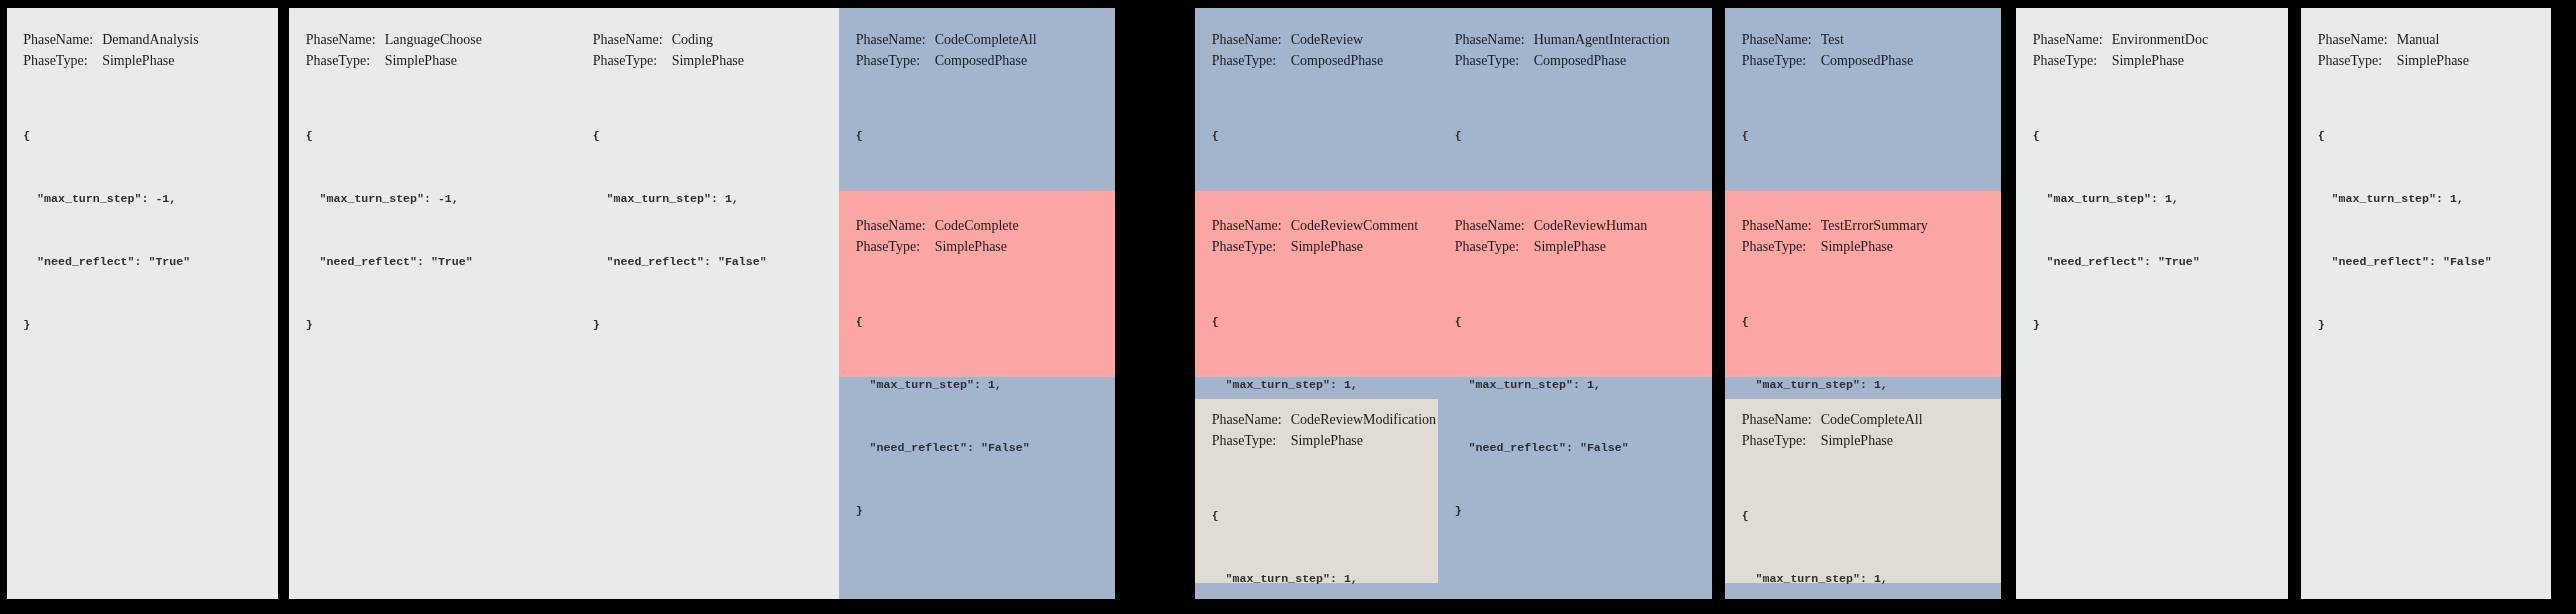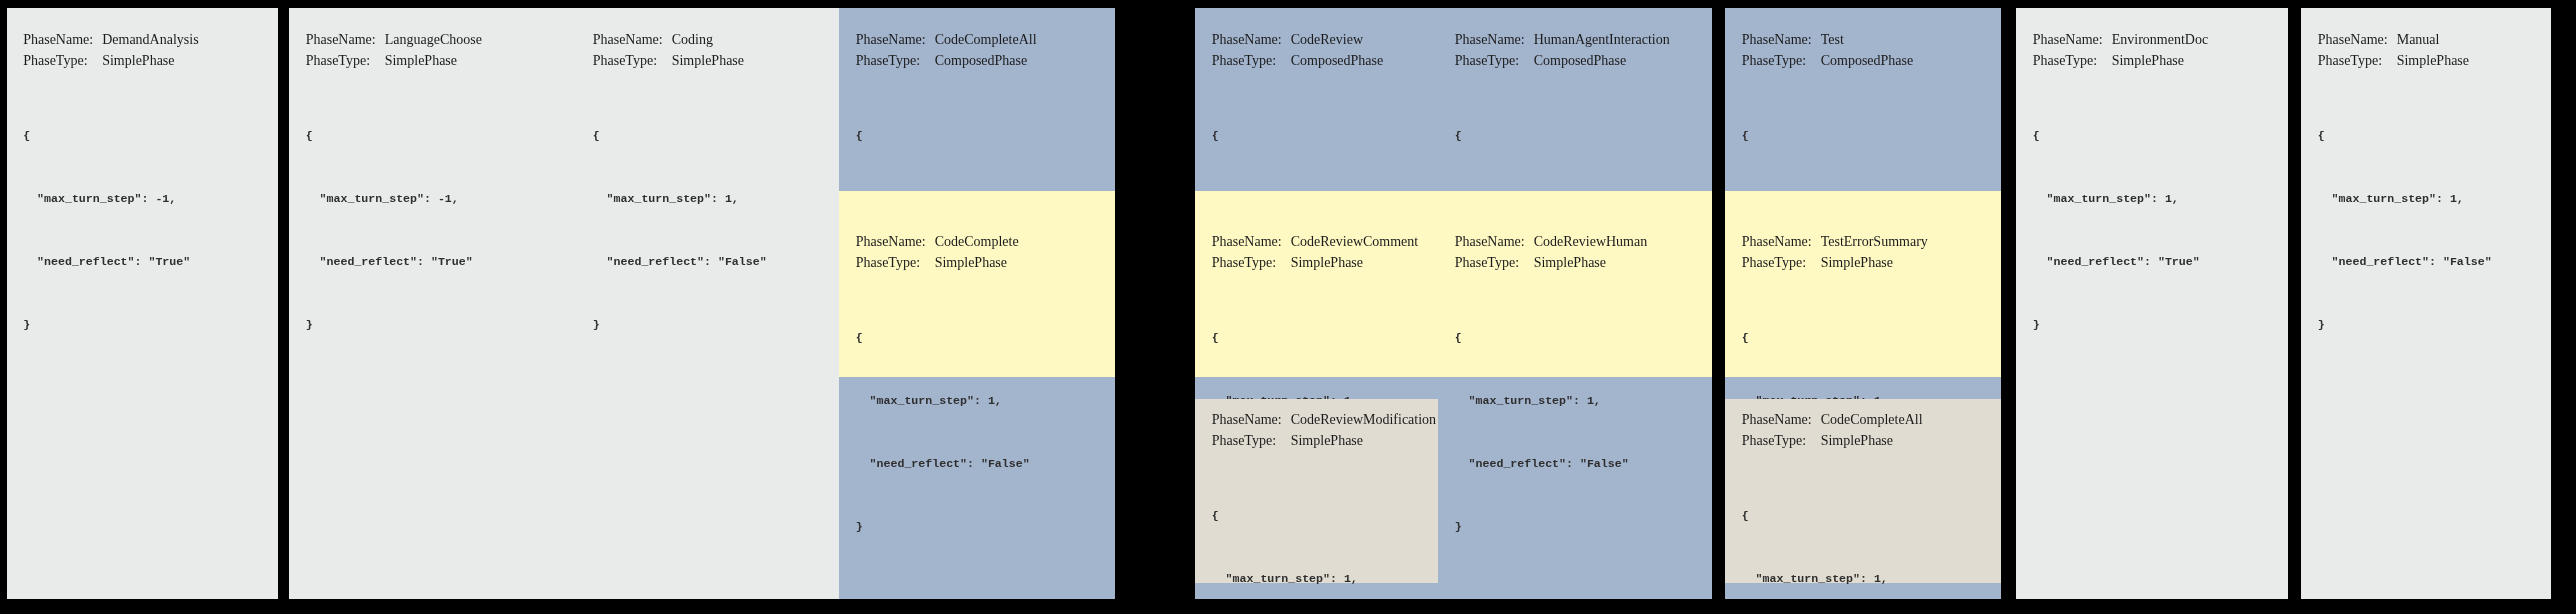--- a/index.html
+++ b/index.html
@@ -12,21 +12,21 @@
   }
   .card{
     position:absolute;
     top:8.3px;height:591px;
     box-sizing:border-box;
   }
   .card.simple{background:#e8ebe9;}
   .card.composed{background:#a3b4cd;display:flex;flex-direction:column;}
   .sec{box-sizing:border-box;padding:20.4px 13px 0 16.7px;}
   .sec.blue-head{height:183px;}
-  .sec.beige{background:#fef9c3;height:186px;padding-top:40px;}
+  .sec.beige{background:#fca5a5;height:186px;padding-top:24px;}
   .sec.beige2{background:#e1dcd1;height:184px;padding-top:10px;}
   .spacer{height:22px;flex:0 0 auto;}
   .filler{flex:1 1 auto;}
   .row{
     line-height:21px;font-size:14px;color:#1b1b1b;white-space:nowrap;
     font-family:"Liberation Serif", serif;
   }
   .lbl{display:inline-block;width:79px;}
   .json{
     margin-top:12px;

